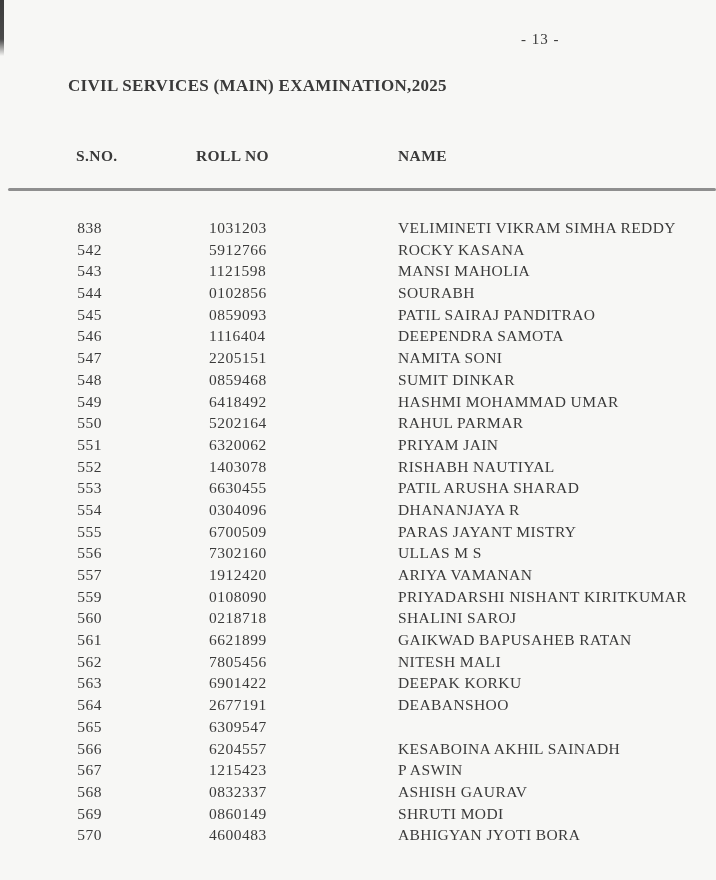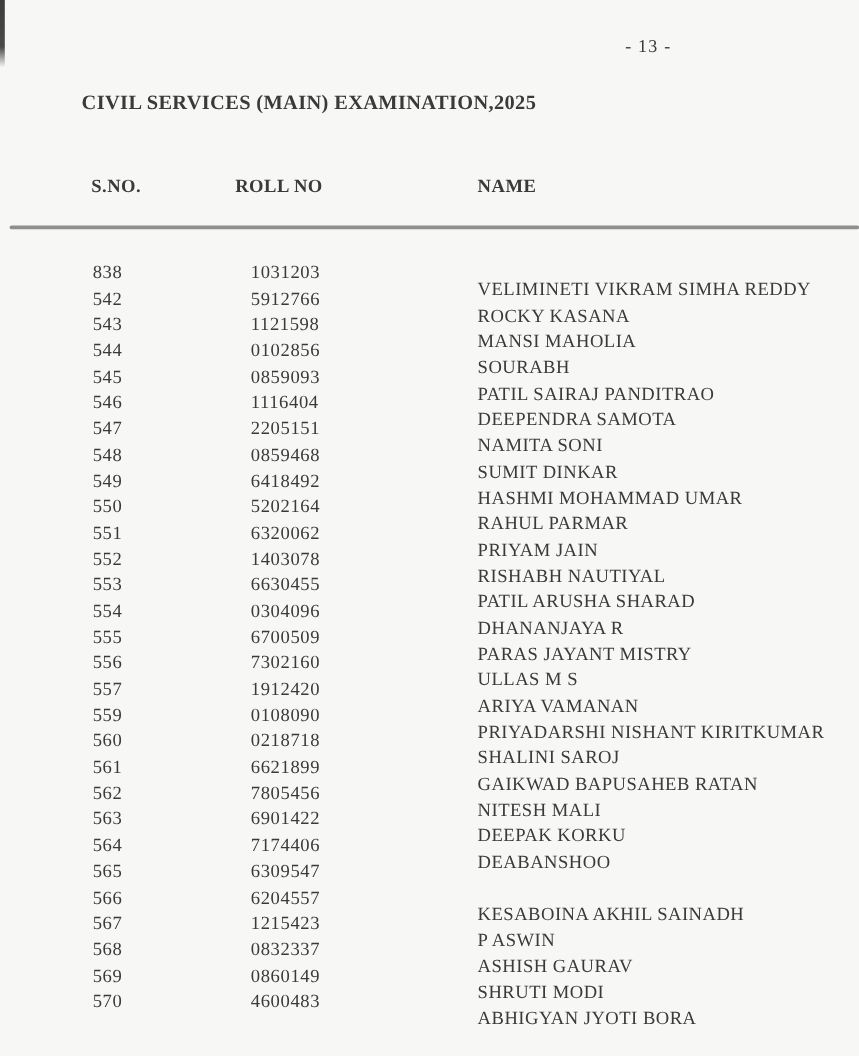--- a/index.html
+++ b/index.html
@@ -89,21 +89,20 @@
     text-align: right;
     letter-spacing: 0.5px;
   }
   .roll-no-cell {
     left: 209px;
     letter-spacing: 0.5px;
   }
   .name-cell {
     left: 398px;
     letter-spacing: 0.4px;
-    margin-top: 14px;
   }
 </style>
 </head>
 <body>
 
 <div class="page">
 
   <div class="scan-artifact"></div>
 
   <div class="page-number">- 13 -</div>
@@ -224,21 +223,21 @@
         <span class="cell roll-no-cell">7805456</span>
         <span class="cell name-cell">NITESH MALI</span>
       </div>
       <div class="row">
         <span class="cell sno-cell">563</span>
         <span class="cell roll-no-cell">6901422</span>
         <span class="cell name-cell">DEEPAK KORKU</span>
       </div>
       <div class="row">
         <span class="cell sno-cell">564</span>
-        <span class="cell roll-no-cell">7174406</span>
+        <span class="cell roll-no-cell">2677191</span>
         <span class="cell name-cell">DEABANSHOO</span>
       </div>
       <div class="row">
         <span class="cell sno-cell">565</span>
         <span class="cell roll-no-cell">6309547</span>
       </div>
       <div class="row">
         <span class="cell sno-cell">566</span>
         <span class="cell roll-no-cell">6204557</span>
         <span class="cell name-cell">KESABOINA AKHIL SAINADH</span>

